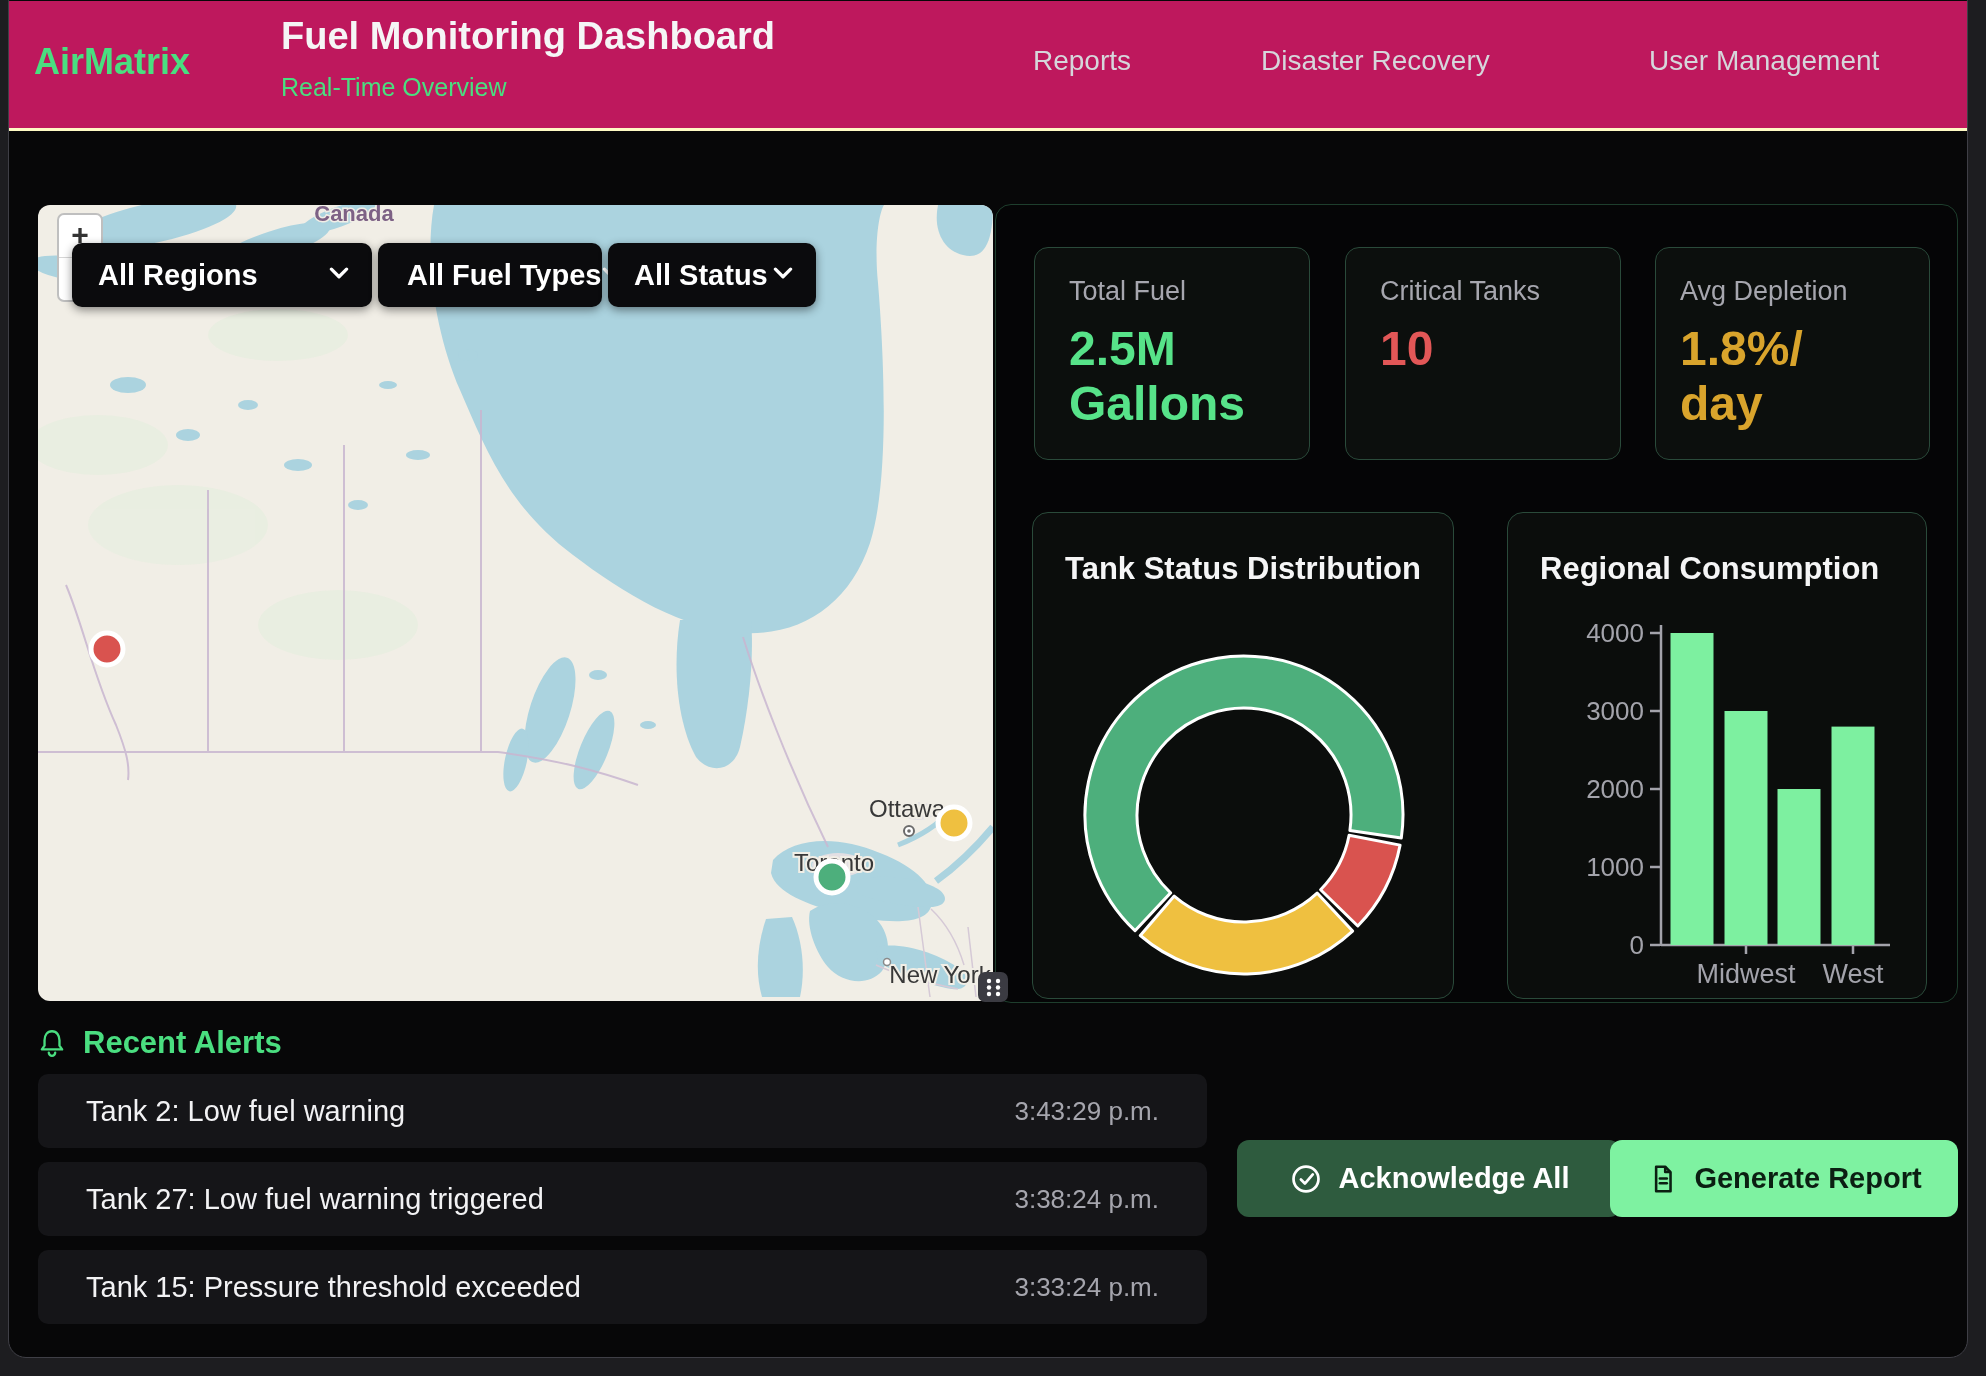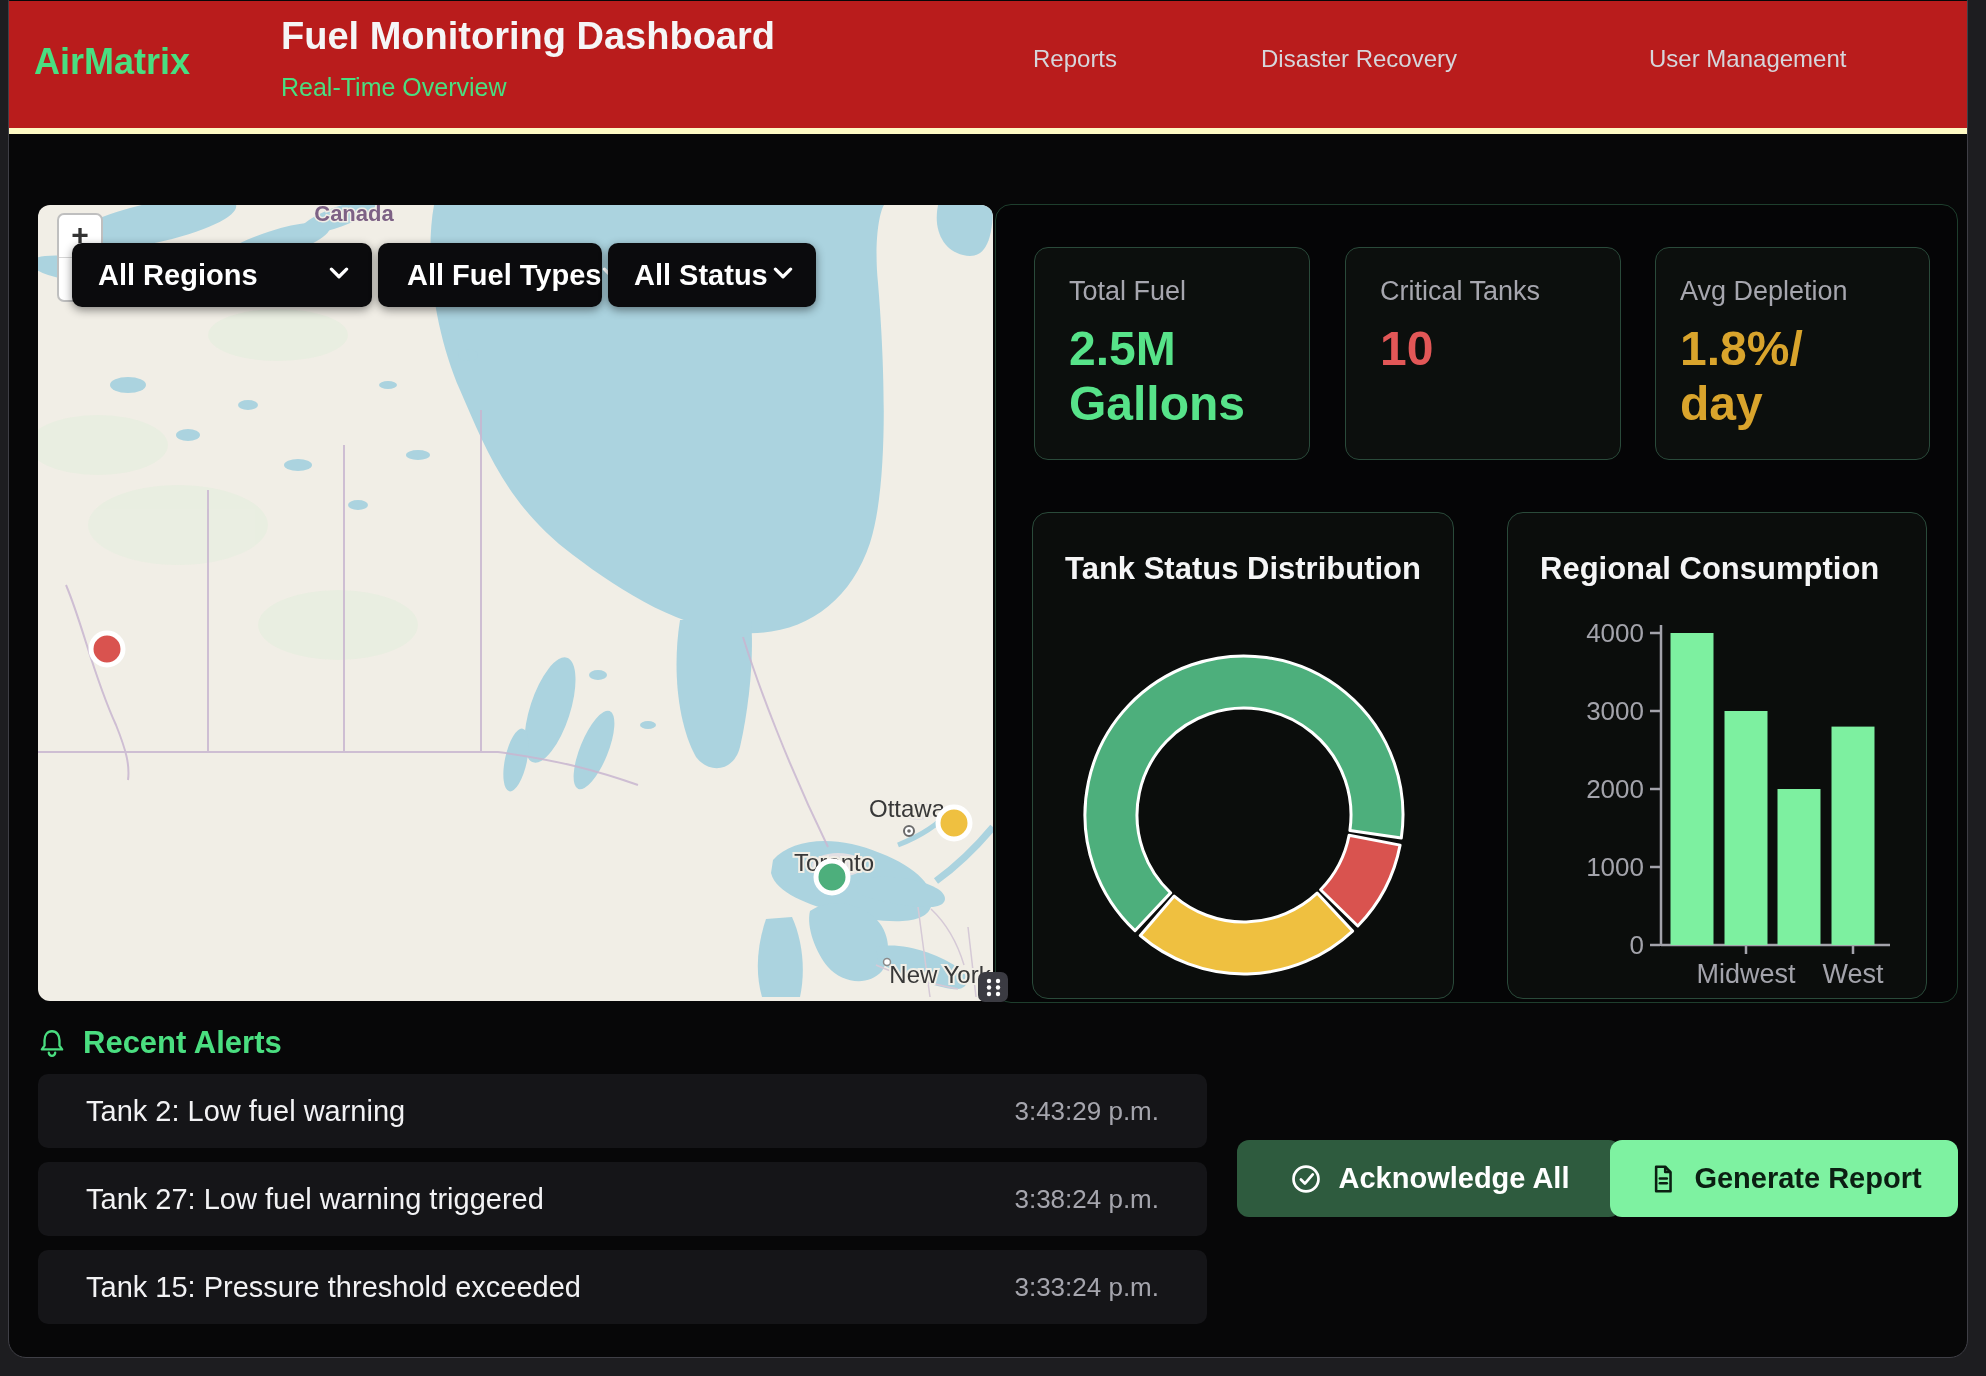--- a/index.html
+++ b/index.html
@@ -2,25 +2,25 @@
 <html><head>
 <meta charset="utf-8">
 <style>
   html,body{margin:0;padding:0;background:#1d1d20;font-family:"Liberation Sans",sans-serif;}
   .stage{position:relative;width:1986px;height:1376px;overflow:hidden;background:#1d1d20;}
   .frame{position:absolute;left:8px;top:-16px;width:1958px;height:1372px;background:#070708;
          border:1px solid #3f3f46;border-radius:18px;overflow:hidden;}
   .inner{position:absolute;left:0;top:16px;right:0;bottom:0;}
 
   
-  .header{position:absolute;left:0;top:0;right:0;height:127px;background:#b91c1c;border-bottom:6px solid #fef9c3;}
+  .header{position:absolute;left:0;top:0;right:0;height:127px;background:#be185d;border-bottom:3px solid #fef9c3;}
   .logo{position:absolute;left:25px;top:40px;font-size:36px;font-weight:bold;color:#4ade80;}
   .title{position:absolute;left:272px;top:14px;font-size:38px;font-weight:bold;color:#f5f5f6;}
   .subtitle{position:absolute;left:272px;top:72px;font-size:25px;color:#4ade80;}
-  .nav-item{position:absolute;top:44px;font-size:24px;color:#d6d6db;cursor:pointer;}
+  .nav-item{position:absolute;top:44px;font-size:28px;color:#d6d6db;cursor:pointer;}
 
   
   .map{position:absolute;left:29px;top:204px;width:955px;height:796px;background:#f1eee6;border-radius:12px;overflow:hidden;}
   .map svg.basemap{position:absolute;inset:0;}
   .zoom-ctl{position:absolute;left:19px;top:8px;width:42px;background:#ffffff;border:2px solid rgba(0,0,0,.25);
             border-radius:7px;z-index:4;overflow:hidden;}
   .zoom-btn{width:100%;height:42px;line-height:40px;text-align:center;font-size:30px;font-weight:bold;color:#333;cursor:pointer;}
   .zoom-btn + .zoom-btn{border-top:1px solid #d6d6d6;}
   .filter-bar{position:absolute;left:34px;top:38px;z-index:6;display:flex;gap:6px;}
   .dropdown{height:64px;background:#0b0b0d;border-radius:10px;display:flex;align-items:center;justify-content:space-between;

